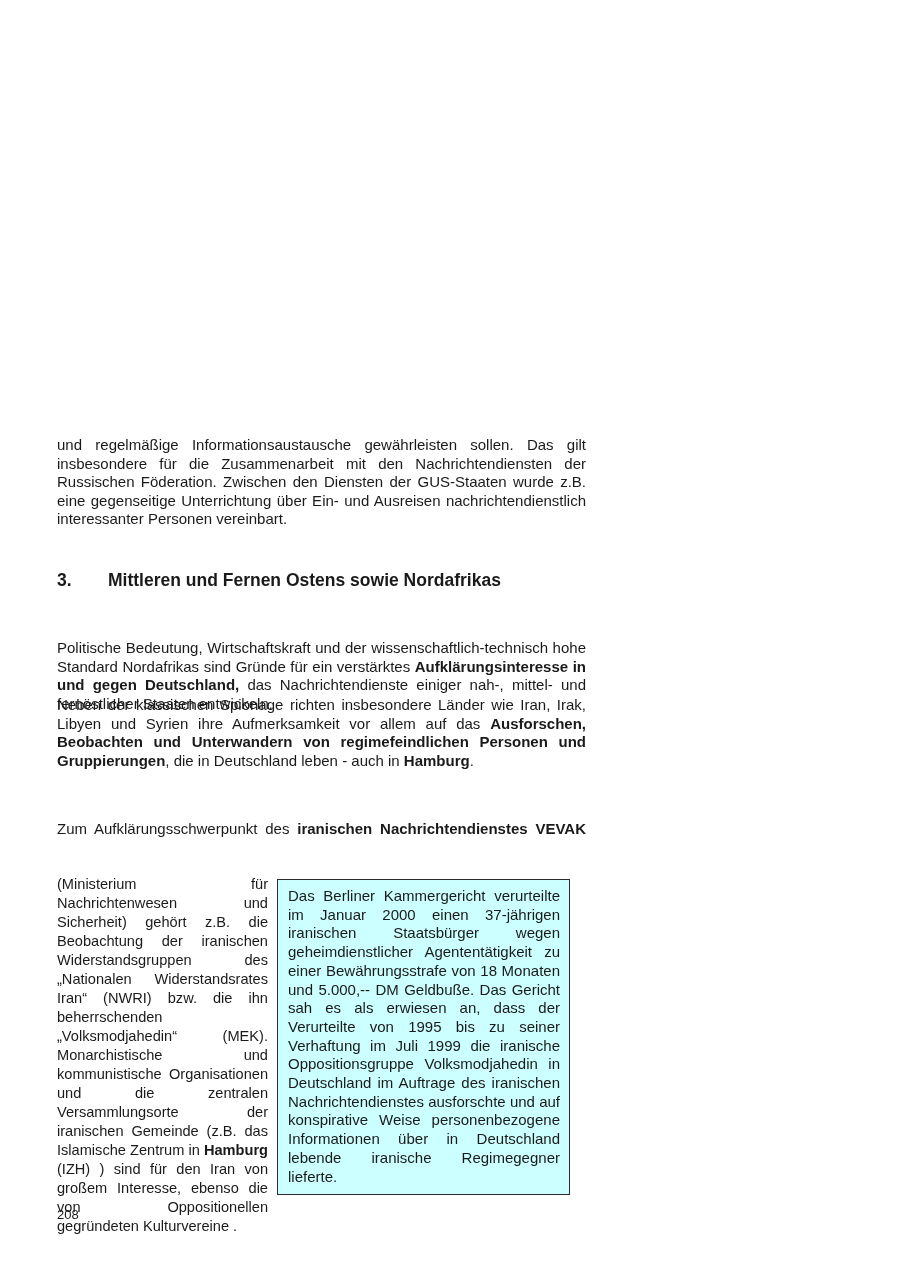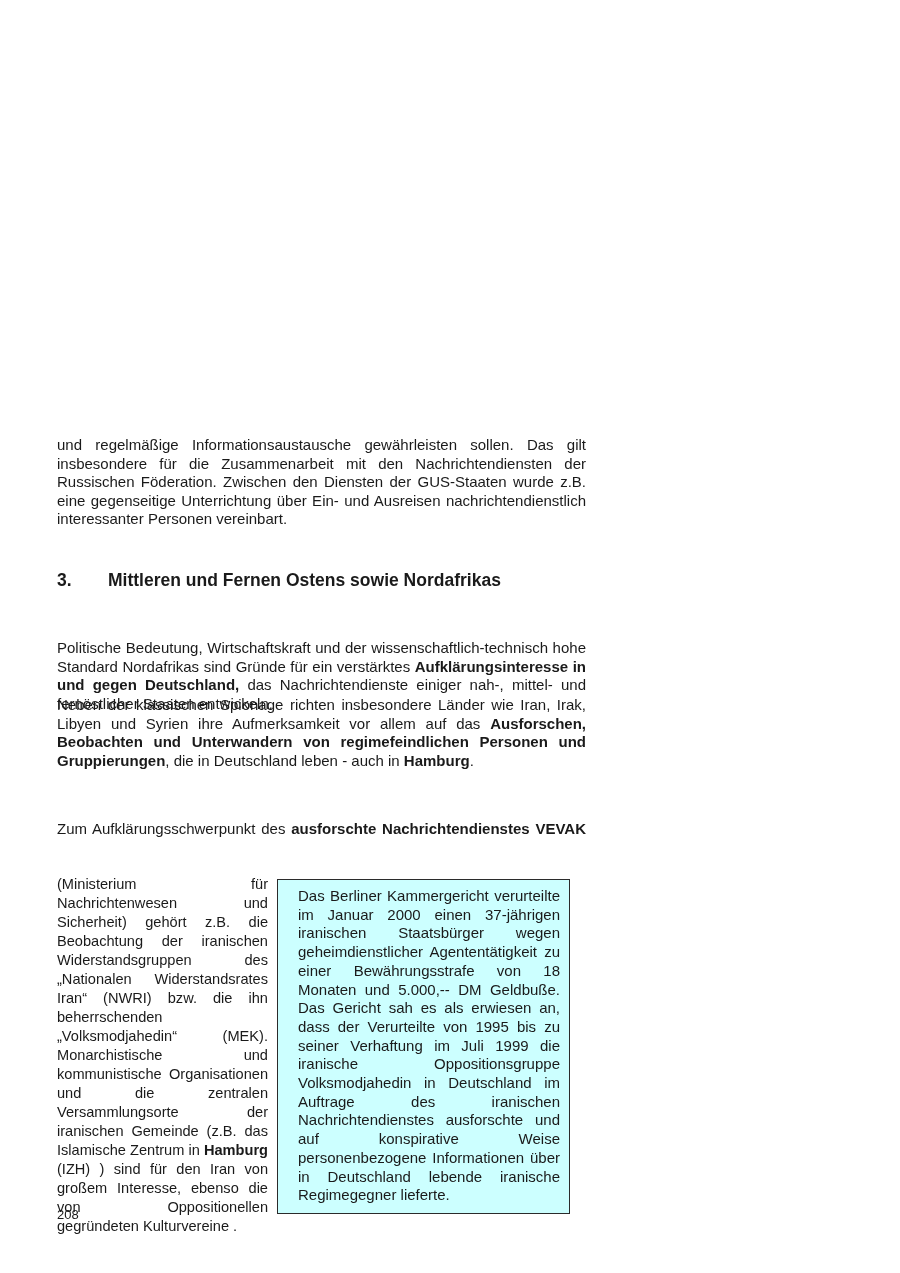--- a/index.html
+++ b/index.html
@@ -51,21 +51,21 @@
     line-height: 19px;
     text-align: justify;
   }
   .infobox {
     width: 293px;
     flex: 0 0 293px;
     margin-top: 4px;
     min-height: 308px;
     background: var(--box-bg, #ccffff);
     border: 1px solid var(--box-border, #2b2b2b);
-    padding: 7px 9px 8px 20px;
+    padding: 7px 9px 8px 10px;
   }
   .infobox .box-text {
     font-size: 15px;
     line-height: 18.7px;
     text-align: justify;
   }
   .page-num {
     top: 1207px; left: 57px;
     font-size: 13px;
   }
@@ -81,21 +81,21 @@
     <span class="h-num">3.</span>
     <span class="h-title">
       <span style="display:block;">Mittleren und Fernen Ostens sowie Nordafrikas</span>
     </span>
   </div>
 
   <p class="abs body-text justify p2"><span>Politische Bedeutung, Wirtschaftskraft und der wissenschaftlich-technisch hohe Standard Nordafrikas sind Gründe für ein verstärktes </span><span style="font-weight: bold;">Aufklärungsinteresse in und gegen Deutschland,</span><span> das Nachrichtendienste einiger nah-, mittel- und fernöstlicher Staaten entwickeln.</span></p>
 
   <p class="abs body-text justify p3"><span>Neben der klassischen Spionage richten insbesondere Länder wie Iran, Irak, Libyen und Syrien ihre Aufmerksamkeit vor allem auf das </span><span style="font-weight: bold;">Ausforschen, Beobachten und Unterwandern von regimefeindlichen Personen und Gruppierungen</span><span>, die in Deutschland leben - auch in </span><span style="font-weight: bold;">Hamburg</span><span>.</span></p>
 
-  <p class="abs body-text stretch-line vevak"><span>Zum Aufklärungsschwerpunkt des </span><span style="font-weight: bold;">ausforschte Nachrichtendienstes VEVAK</span></p>
+  <p class="abs body-text stretch-line vevak"><span>Zum Aufklärungsschwerpunkt des </span><span style="font-weight: bold;">iranischen Nachrichtendienstes VEVAK</span></p>
 
   <div class="abs twocol">
     <div class="leftcol"><span>(Ministerium für Nachrichtenwesen und Sicherheit) gehört z.B. die Beobachtung der iranischen Widerstandsgruppen des „Nationalen Widerstandsrates Iran“ (NWRI) bzw. die ihn beherrschenden „Volksmodjahedin“ (MEK). Monarchistische und kommunistische Organisationen und die zentralen Versammlungsorte der iranischen Gemeinde (z.B. das Islamische Zentrum in </span><span style="font-weight: bold;">Hamburg</span><span> (IZH) ) sind für den Iran von großem Interesse, ebenso die von Oppositionellen gegründeten Kulturvereine .</span></div>
     <div class="infobox">
       <p class="box-text"><span>Das Berliner Kammergericht verurteilte im Januar 2000 einen 37-jährigen iranischen Staatsbürger wegen geheimdienstlicher Agententätigkeit zu einer Bewährungsstrafe von 18 Monaten und 5.000,-- DM Geldbuße. Das Gericht sah es als erwiesen an, dass der Verurteilte von 1995 bis zu seiner Verhaftung im Juli 1999 die iranische Oppositionsgruppe Volksmodjahedin in Deutschland im Auftrage des iranischen Nachrichtendienstes ausforschte und auf konspirative Weise personenbezogene Informationen über in Deutschland lebende iranische Regimegegner lieferte.</span></p>
     </div>
   </div>
 
   <div class="abs page-num">208</div>
 

